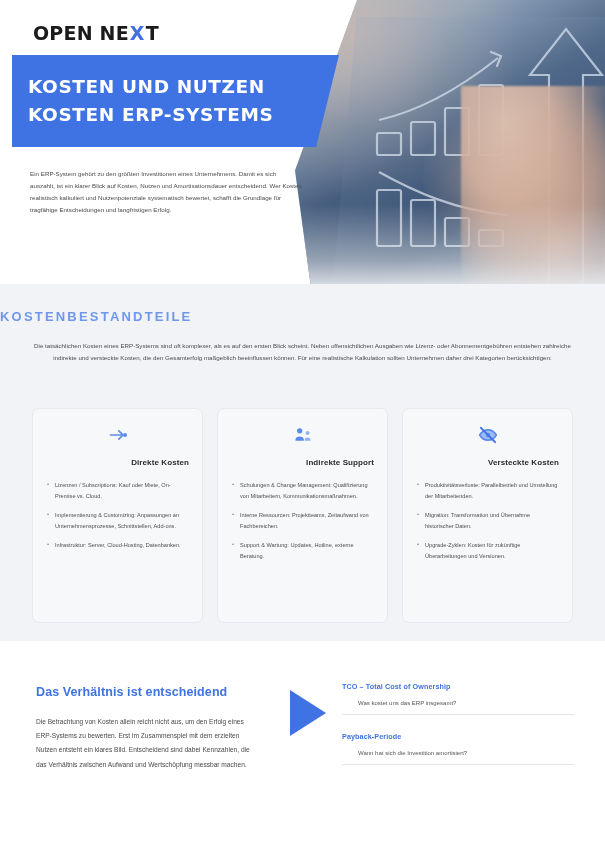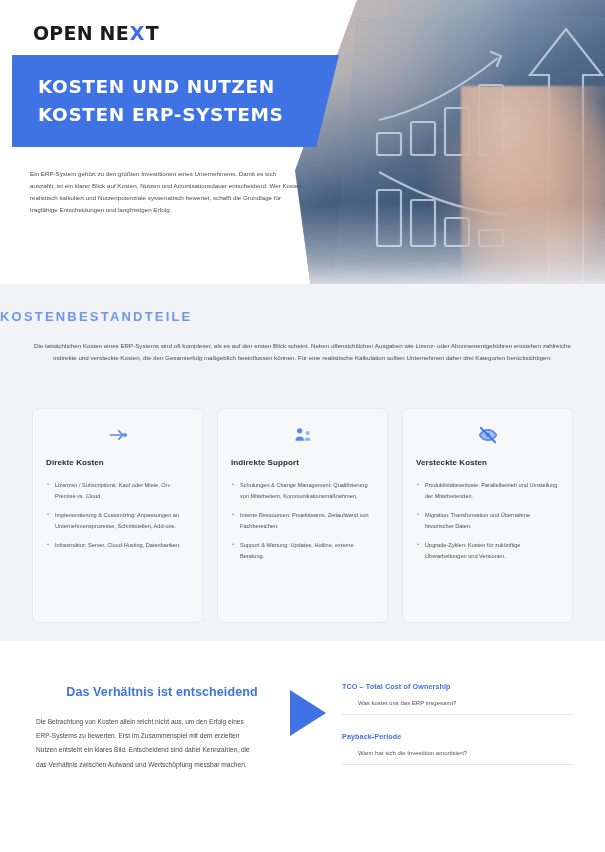--- a/index.html
+++ b/index.html
@@ -51,21 +51,21 @@
   .logo .nxt { letter-spacing:.5px; }
 
   .title-banner{
     position:absolute; left:12px; top:55px; width:327px; height:92px;
     background:#3f72e3;
     clip-path:polygon(0 0, 100% 0, 93% 100%, 0 100%);
     display:flex; flex-direction:column; justify-content:center;
   }
   .title-banner h1{
     color:#fff; font-size:18.5px; line-height:1.5; font-weight:800;
-    letter-spacing:.6px; padding-left:26px; font-family:"DejaVu Sans", sans-serif;
+    letter-spacing:.6px; padding-left:16px; font-family:"DejaVu Sans", sans-serif;
   }
   .title-banner h1 span { display:block; }
 
   .hero-copy{
     position:absolute; left:30px; top:168px; width:272px;
     font-size:6.2px; line-height:1.95; color:#4a4a4a; letter-spacing:.02px;
   }
 
   
   .section-costs{
@@ -85,37 +85,37 @@
     position:absolute; left:32px; top:124px; width:541px;
     display:flex; gap:14px;
   }
   .card{
     flex:1; background:#f7f8fa; border:1px solid #e6e9ee; border-radius:7px;
     padding:16px 13px 14px; min-height:215px;
   }
   .card-icon{ display:flex; justify-content:center; margin-bottom:13px; }
   .card-icon svg{ width:20px; height:20px; }
   .card h3{
-    text-align:left; font-size:8px; font-weight:700; color:#2b2b2b;
+    text-align:right; font-size:8px; font-weight:700; color:#2b2b2b;
     margin-bottom:13px; letter-spacing:.1px;
   }
   .card ul{ list-style:none; }
   .card li{
     position:relative; padding-left:9px; margin-bottom:8px;
     font-size:5.6px; line-height:1.95; color:#4f4f4f;
   }
   .card li::before{
     content:"•"; position:absolute; left:1px; top:-1px; color:#8b8b8b; font-size:6px;
   }
 
   
   .section-ratio{ position:absolute; left:0; top:660px; width:605px; height:192px; background:#fff; }
   .ratio-title{
     position:absolute; left:36px; top:25px; width:252px;
-    font-size:12.5px; font-weight:700; color:#3f72e3; letter-spacing:.1px;text-align:center;
+    font-size:12.5px; font-weight:700; color:#3f72e3; letter-spacing:.1px;
   }
   .ratio-body{
     position:absolute; left:36px; top:55px; width:218px;
     font-size:6.6px; line-height:2.15; color:#4a4a4a;
   }
   .arrow-wrap{ position:absolute; left:286px; top:688px; }
   .arrow-wrap svg{ width:46px; height:50px; display:block; }
 
   .kpis{ position:absolute; left:342px; top:22px; width:232px; }
   .kpi{ margin-bottom:17px; }

